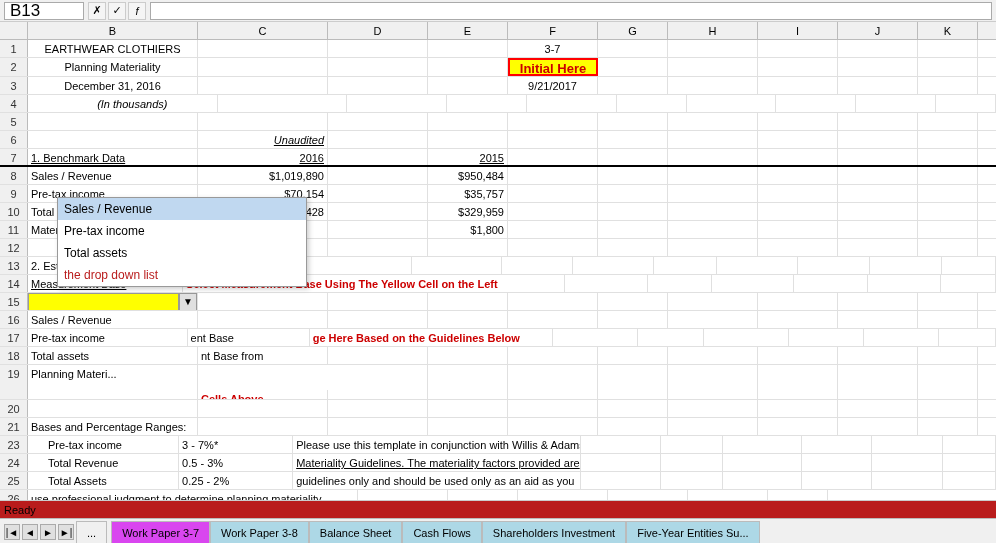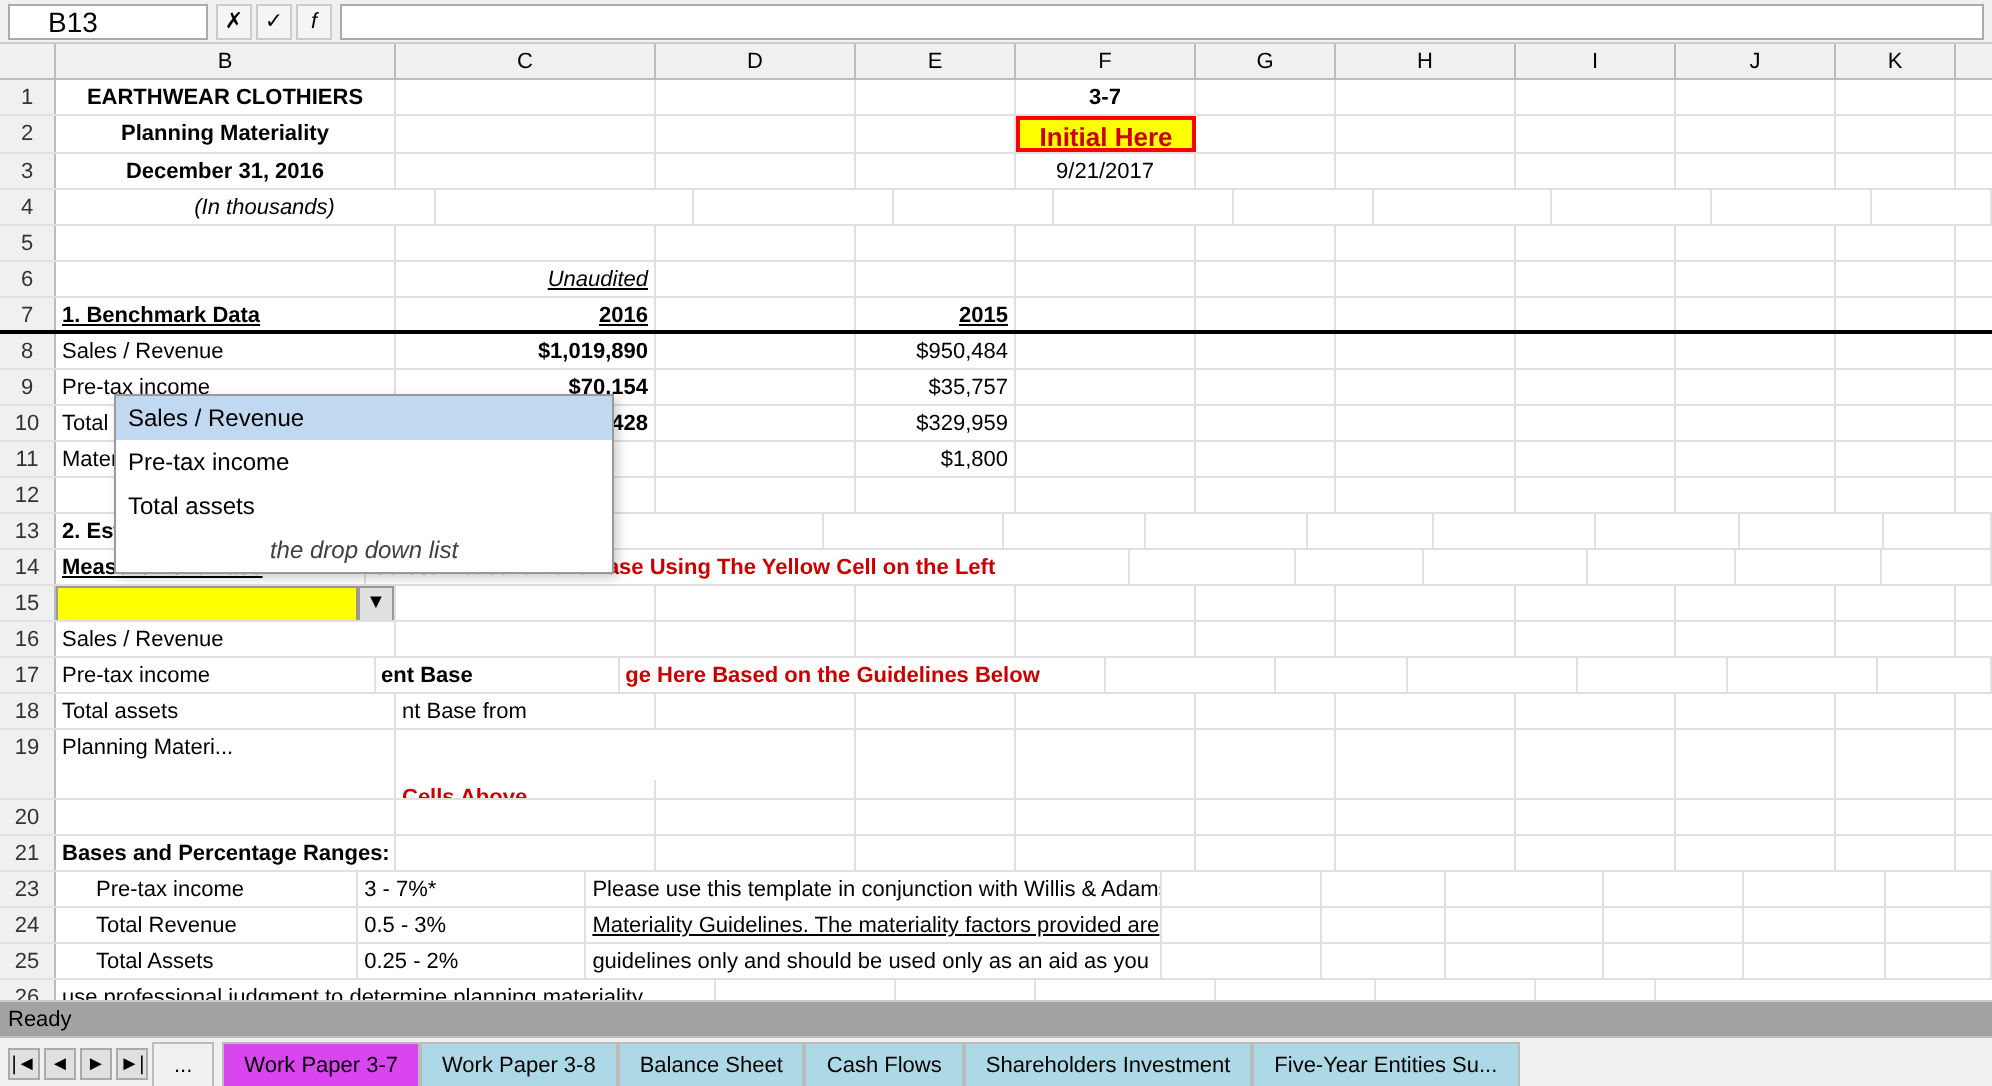--- a/index.html
+++ b/index.html
@@ -16,25 +16,25 @@
     .top-bar {
       height: 22px;
       background: #f0f0f0;
       border-bottom: 1px solid #ccc;
       display: flex;
       align-items: center;
       padding: 0 4px;
       gap: 4px;
     }
     .name-box {
-      width: 100px;
+      width: 80px;
       height: 18px;
       border: 1px solid #aaa;
-      font-size: 14px;
-      padding: 0 19px;
+      font-size: 17px;
+      padding: 0 5px;
     }
     .formula-dividers {
       display: flex;
       gap: 2px;
     }
     .formula-btn {
       width: 18px;
       height: 18px;
       border: 1px solid #ccc;
       background: #f5f5f5;
@@ -110,21 +110,21 @@
     .col-e { width: 80px; }
     .col-f { width: 90px; }
     .col-g { width: 70px; }
     .col-h { width: 90px; }
     .col-i { width: 80px; }
     .col-j { width: 80px; }
     .col-k { width: 60px; }
 
     .text-center { text-align: center; }
     .text-right { text-align: right; }
-    .bold { font-weight: bold; }
+    .bold { font-weight: normal; }
     .italic { font-style: italic; margin-left: 20px; }
     .underline { text-decoration: underline; }
 
     
     .initial-here {
       background: #ffff00;
       border: 2px solid #ff0000;
       text-align: center;
       font-weight: bold;
       font-size: 13px;
@@ -154,23 +154,21 @@
       padding: 2px 6px;
       line-height: 18px;
       cursor: pointer;
     }
     .dropdown-item.selected {
       background: #c0d8f0;
     }
     .dropdown-hint {
       padding: 2px 6px;
       line-height: 18px;
-      color: #404040;
-      font-style: italic;
-      text-align: center;
+      color: #b91c1c;
     }
 
     
     .red-text { color: #cc0000; font-weight: bold; }
 
     
     .sheet-tabs {
       height: 25px;
       background: #f0f0f0;
       border-top: 1px solid #bbb;
@@ -213,21 +211,21 @@
       background: #e0e0e0;
       border: 1px solid #aaa;
       font-size: 10px;
       cursor: pointer;
       display: flex;align-items:center;justify-content:center;
     }
 
     
     .status-bar {
       height: 18px;
-      background: #a3a3a3;
+      background: #b91c1c;
       border-top: 1px solid #ccc;
       font-size: 11px;
       line-height: 18px;
       padding: 0 4px;
       position: absolute;
       bottom: 25px;
       width: 100%;
     }
 
     

